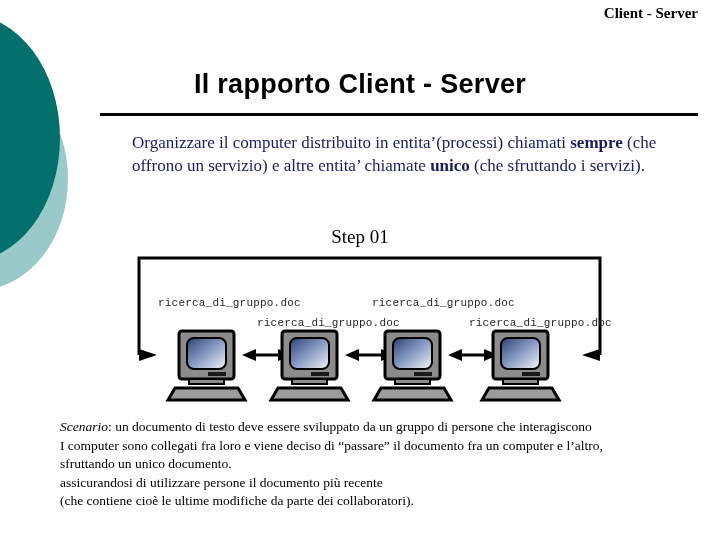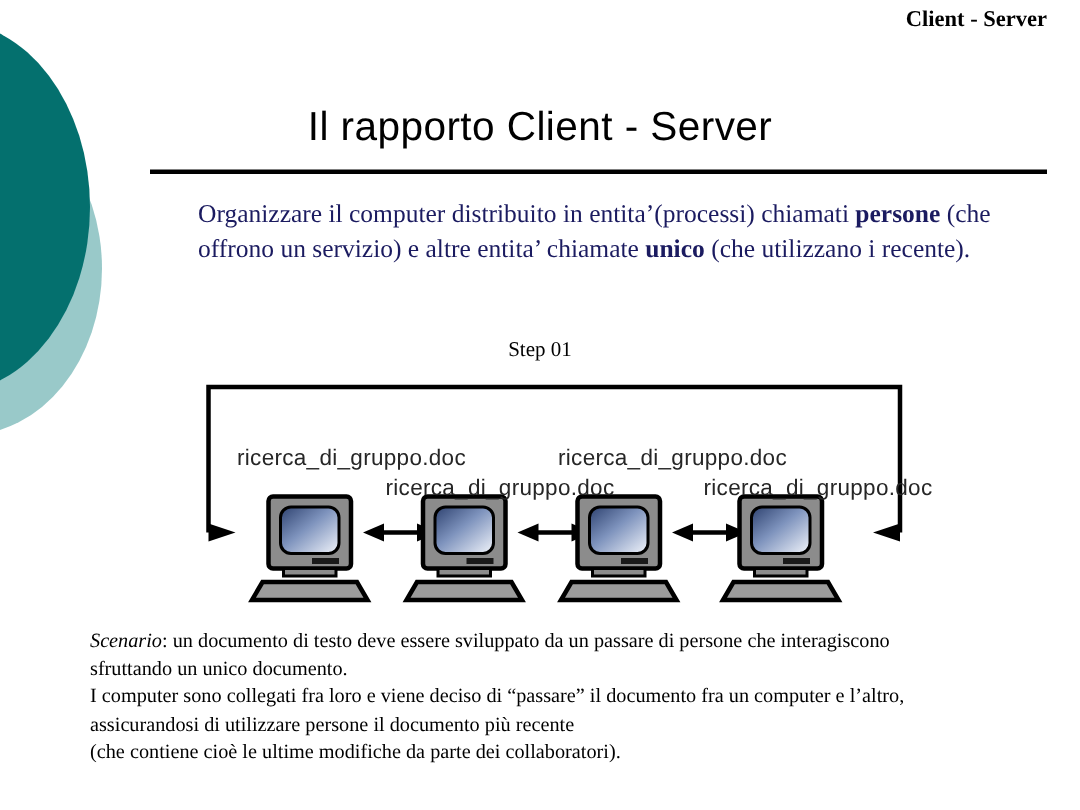--- a/index.html
+++ b/index.html
@@ -56,21 +56,21 @@
 
   
   #slide-title {
     position: absolute;
     left: 0;
     top: 69px;
     width: 720px;
     text-align: center;
     font-family: "Liberation Sans", sans-serif;
     font-size: 27px;
-    font-weight: normal;
+    font-weight: bold;
     color: #000000;
     letter-spacing: 0.3px;
   }
   #title-rule {
     position: absolute;
     left: 100px;
     top: 113px;
     width: 598px;
     height: 3px;
     background: #000000;
@@ -90,39 +90,39 @@
   #body-text b { font-weight: bold; }
 
   
   #step-label {
     position: absolute;
     left: 0;
     top: 226px;
     width: 720px;
     text-align: center;
     font-family: "Liberation Serif", serif;
-    font-size: 14px;
+    font-size: 19px;
     color: #000000;
   }
 
   
   #diagram {
     position: absolute;
     left: 0;
     top: 0;
     width: 720px;
     height: 540px;
     pointer-events: none;
   }
   #diagram svg { display: block; }
 
   .doc-label {
     position: absolute;
-    font-family: Liberation Sans, sans-serif;
-    font-size: 15px;
+    font-family: Liberation Mono, monospace;
+    font-size: 11px;
     color: #262626;
     white-space: nowrap;
     letter-spacing: 0.2px;
   }
   #doc-label-1 { left: 158px; top: 297px; }
   #doc-label-2 { left: 257px; top: 317px; }
   #doc-label-3 { left: 372px; top: 297px; }
   #doc-label-4 { left: 469px; top: 317px; }
 
   
@@ -145,21 +145,21 @@
 
   <div class="deco-circle" id="deco-light"></div>
   <div class="deco-circle" id="deco-dark"></div>
 
   <div id="header-title">Client - Server</div>
 
   <div id="slide-title">Il rapporto Client - Server</div>
   <div id="title-rule"></div>
 
   <div id="body-text">
-    <span>Organizzare il computer distribuito in entita’(processi) chiamati </span><b>persone</b><span> (che offrono un servizio) e altre entita’ chiamate </span><b>unico</b><span> (che utilizzano i recente).</span>
+    <span>Organizzare il computer distribuito in entita’(processi) chiamati </span><b>sempre</b><span> (che offrono un servizio) e altre entita’ chiamate </span><b>unico</b><span> (che sfruttando i servizi).</span>
   </div>
 
   <div id="step-label">Step 01</div>
 
   <div id="diagram">
     <svg width="720" height="540" viewBox="0 0 720 540" xmlns="http://www.w3.org/2000/svg">
       <defs>
         <linearGradient id="screenGrad" x1="0" y1="0" x2="1" y2="1">
           <stop offset="0%" stop-color="#2e4270"></stop>
           <stop offset="45%" stop-color="#7e93bd"></stop>
@@ -226,20 +226,20 @@
       </g>
     </svg>
   </div>
 
   <div class="doc-label" id="doc-label-1">ricerca_di_gruppo.doc</div>
   <div class="doc-label" id="doc-label-2">ricerca_di_gruppo.doc</div>
   <div class="doc-label" id="doc-label-3">ricerca_di_gruppo.doc</div>
   <div class="doc-label" id="doc-label-4">ricerca_di_gruppo.doc</div>
 
   <div id="scenario-text">
-    <div><i>Scenario</i><span>: un documento di testo deve essere  sviluppato da un passare di persone che interagiscono</span></div>
+    <div><i>Scenario</i><span>: un documento di testo deve essere  sviluppato da un gruppo di persone che interagiscono</span></div>
+    <div>I computer sono collegati fra loro e viene deciso di “passare” il documento fra un computer e l’altro,</div>
     <div>sfruttando un unico documento.</div>
-    <div>I computer sono collegati fra loro e viene deciso di “passare” il documento fra un computer e l’altro,</div>
     <div>assicurandosi  di utilizzare persone il documento più recente</div>
     <div>(che contiene cioè le ultime modifiche da parte dei collaboratori).</div>
   </div>
 
 </div>
 
 </body></html>

